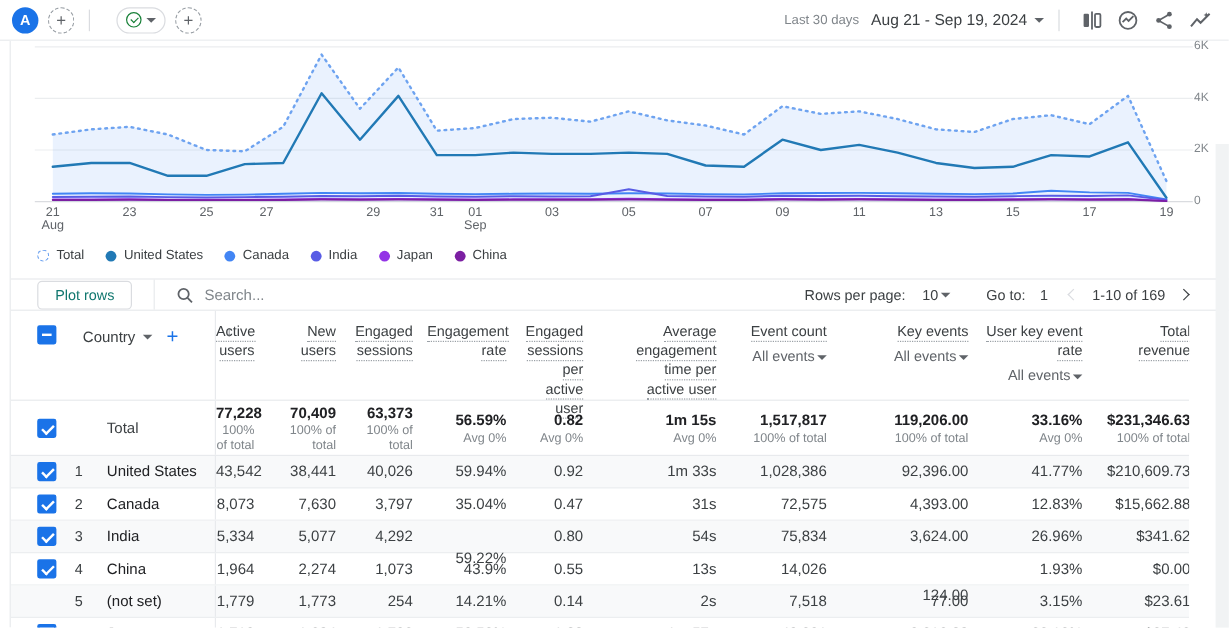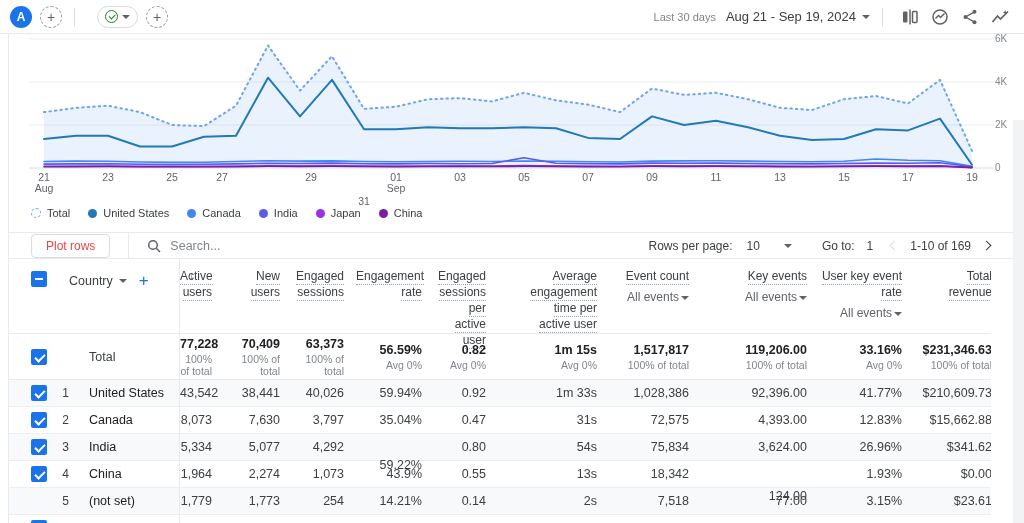--- a/index.html
+++ b/index.html
@@ -39,27 +39,27 @@
   .xtick { position:absolute; font-size:10.5px; color:#5f6368; text-align:center; width:40px; line-height:11px; }
 
   .legend { display:flex; align-items:center; gap:18px; padding-left:22px; height:20px; margin-top:6px; }
   .lg-item { display:flex; align-items:center; gap:6px; font-size:11px; color:#3c4043; cursor:pointer; }
   .lg-dot { width:9px; height:9px; border-radius:50%; flex:none; }
   .lg-dot.dashed { background:transparent !important; border:1.5px dashed #6ea3f0; width:10px; height:10px; }
 
   
   .toolbar { margin-top:9px; height:27px; border-top:1px solid #e8eaed; border-bottom:1px solid #e8eaed;
              display:flex; align-items:center; }
-  .plotrows-btn { margin-left:22px; border:1px solid #dadce0; border-radius:4px; color:#ef4444;
+  .plotrows-btn { margin-left:22px; border:1px solid #dadce0; border-radius:4px; color:#0f766e;
                   font-size:12px; padding:4px 14px; background:#fff; }
   .tb-div { width:1px; align-self:stretch; background:#e8eaed; margin-left:18px; }
   .search { display:flex; align-items:center; gap:9px; margin-left:18px; color:#80868b; font-size:12.5px; }
   .tb-right { margin-left:auto; display:flex; align-items:center; gap:8px; padding-right:34px; font-size:12px; color:#3c4043; }
   .tb-right .lbl { color:#3c4043; }
-  .rpp-val { margin-left:6px; display:flex; align-items:center; gap:24px; }
+  .rpp-val { margin-left:6px; display:flex; align-items:center; gap:2px; }
   .goto-val { margin-left:4px; margin-right:10px; }
   .chev { width:7px; height:7px; border-right:1.6px solid #3c4043; border-top:1.6px solid #3c4043; display:inline-block; }
   .chev.left { transform:rotate(-135deg); border-color:#dadce0; margin-right:4px; }
   .chev.right { transform:rotate(45deg); margin-left:4px; }
 
   
   .table { width:982px; overflow:hidden; }
   .trow, .thead, .totals { display:flex; align-items:stretch; }
   .dim { width:170px; flex:none; display:flex; align-items:center; }
   .cb-cell { width:40px; padding-left:22px; flex:none; display:flex; align-items:center; }
@@ -180,21 +180,21 @@
         </div>
         <div class="xtick" style="left: 143px;">
           <div>25</div>
         </div>
         <div class="xtick" style="left: 193px; text-align: center;">
           <div>27</div>
         </div>
         <div class="xtick" style="left: 282px;">
           <div>29</div>
         </div>
-        <div class="xtick" style="left: 335px; margin-top: 24px;">
+        <div class="xtick" style="left: 335px;">
           <div>31</div>
         </div>
         <div class="xtick" style="left: 367px;">
           <div>01</div>
           <div>Sep</div>
         </div>
         <div class="xtick" style="left: 431px;">
           <div>03</div>
         </div>
         <div class="xtick" style="left: 495px;">
@@ -475,21 +475,21 @@
       <span class="rnum">4</span>
       <span class="rname">China</span>
     </div>
     <div class="metrics">
             <span class="mc" style="width: 44px;">1,964</span>
             <span class="mc" style="width: 68px;">2,274</span>
             <span class="mc" style="width: 64px;">1,073</span>
             <span class="mc" style="width: 78px;">43.9%</span>
             <span class="mc" style="width: 64px;">0.55</span>
             <span class="mc" style="width: 111px;">13s</span>
-            <span class="mc" style="width: 92px;">18,342</span>
+            <span class="mc" style="width: 92px;">14,026</span>
             <span class="mc" style="width: 118px; margin-top: 44px;">124.00</span>
             <span class="mc" style="width: 95px;">1.93%</span>
             <span class="mc" style="width: 90px;">$0.00</span>
           </div>
   </div>
 
   <div class="trow stripe">
     <div class="dim">
       <span class="cb-cell">
               <span class="cb none"></span>

